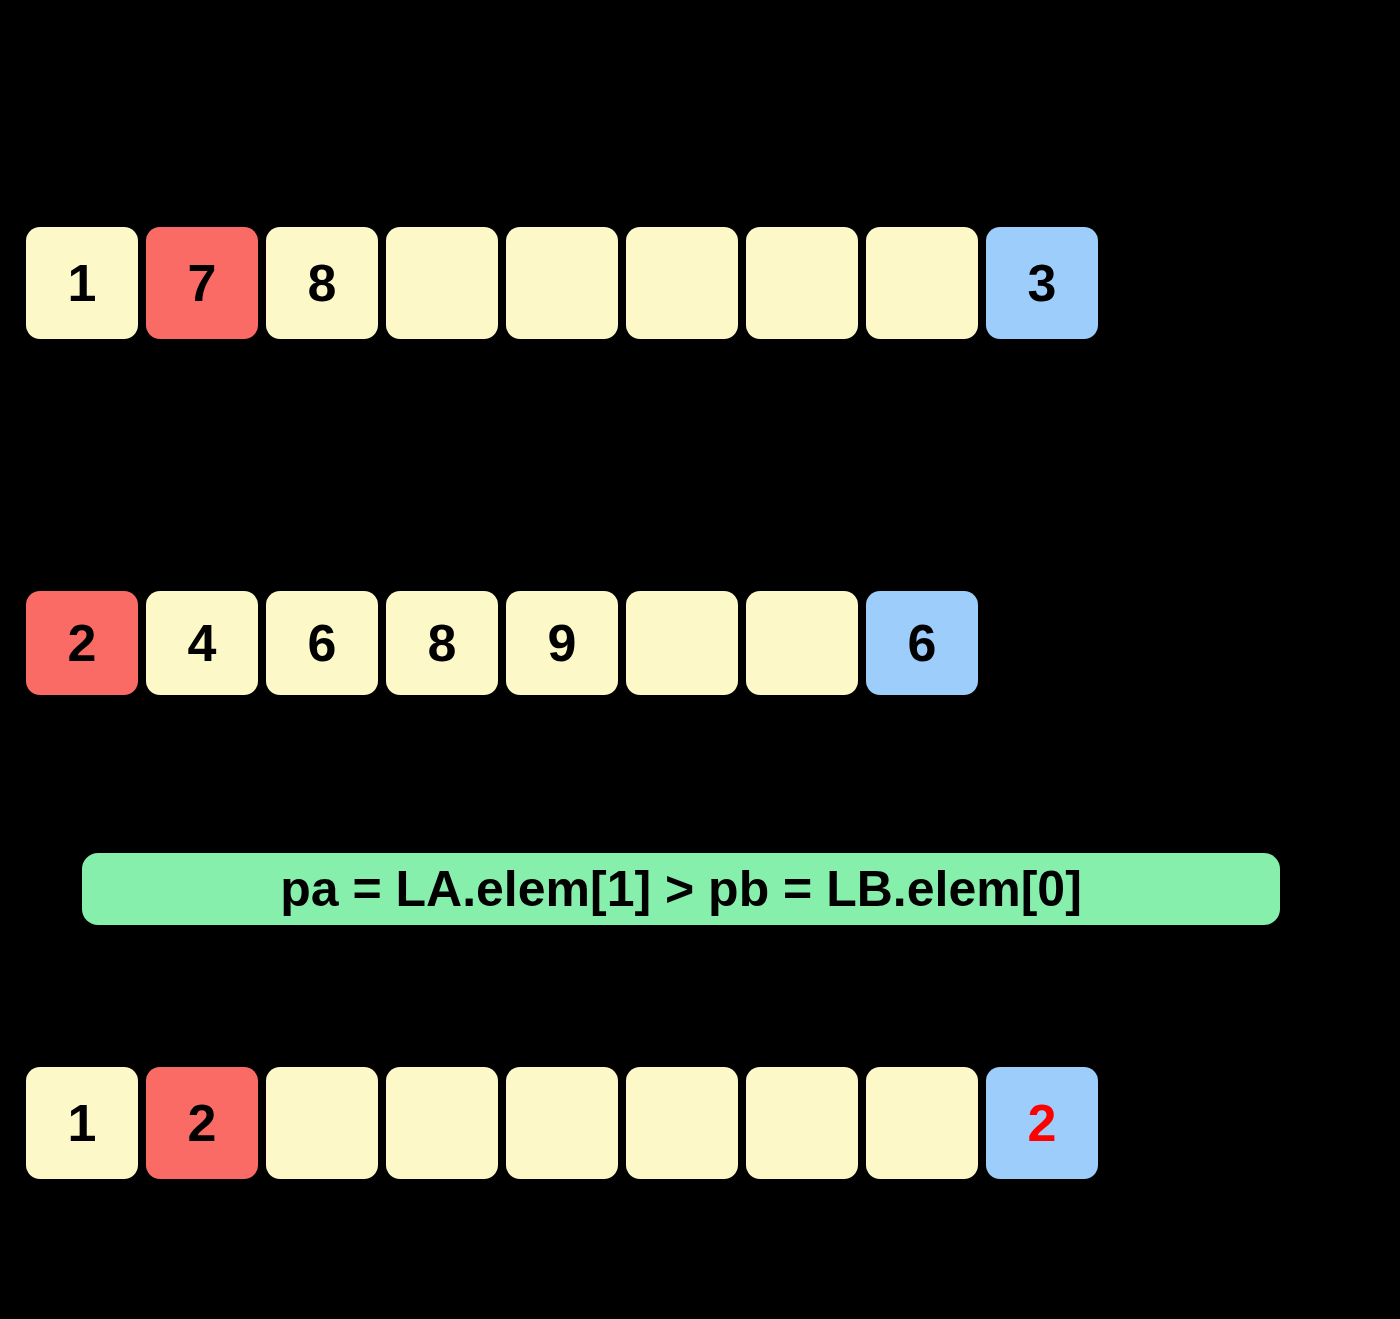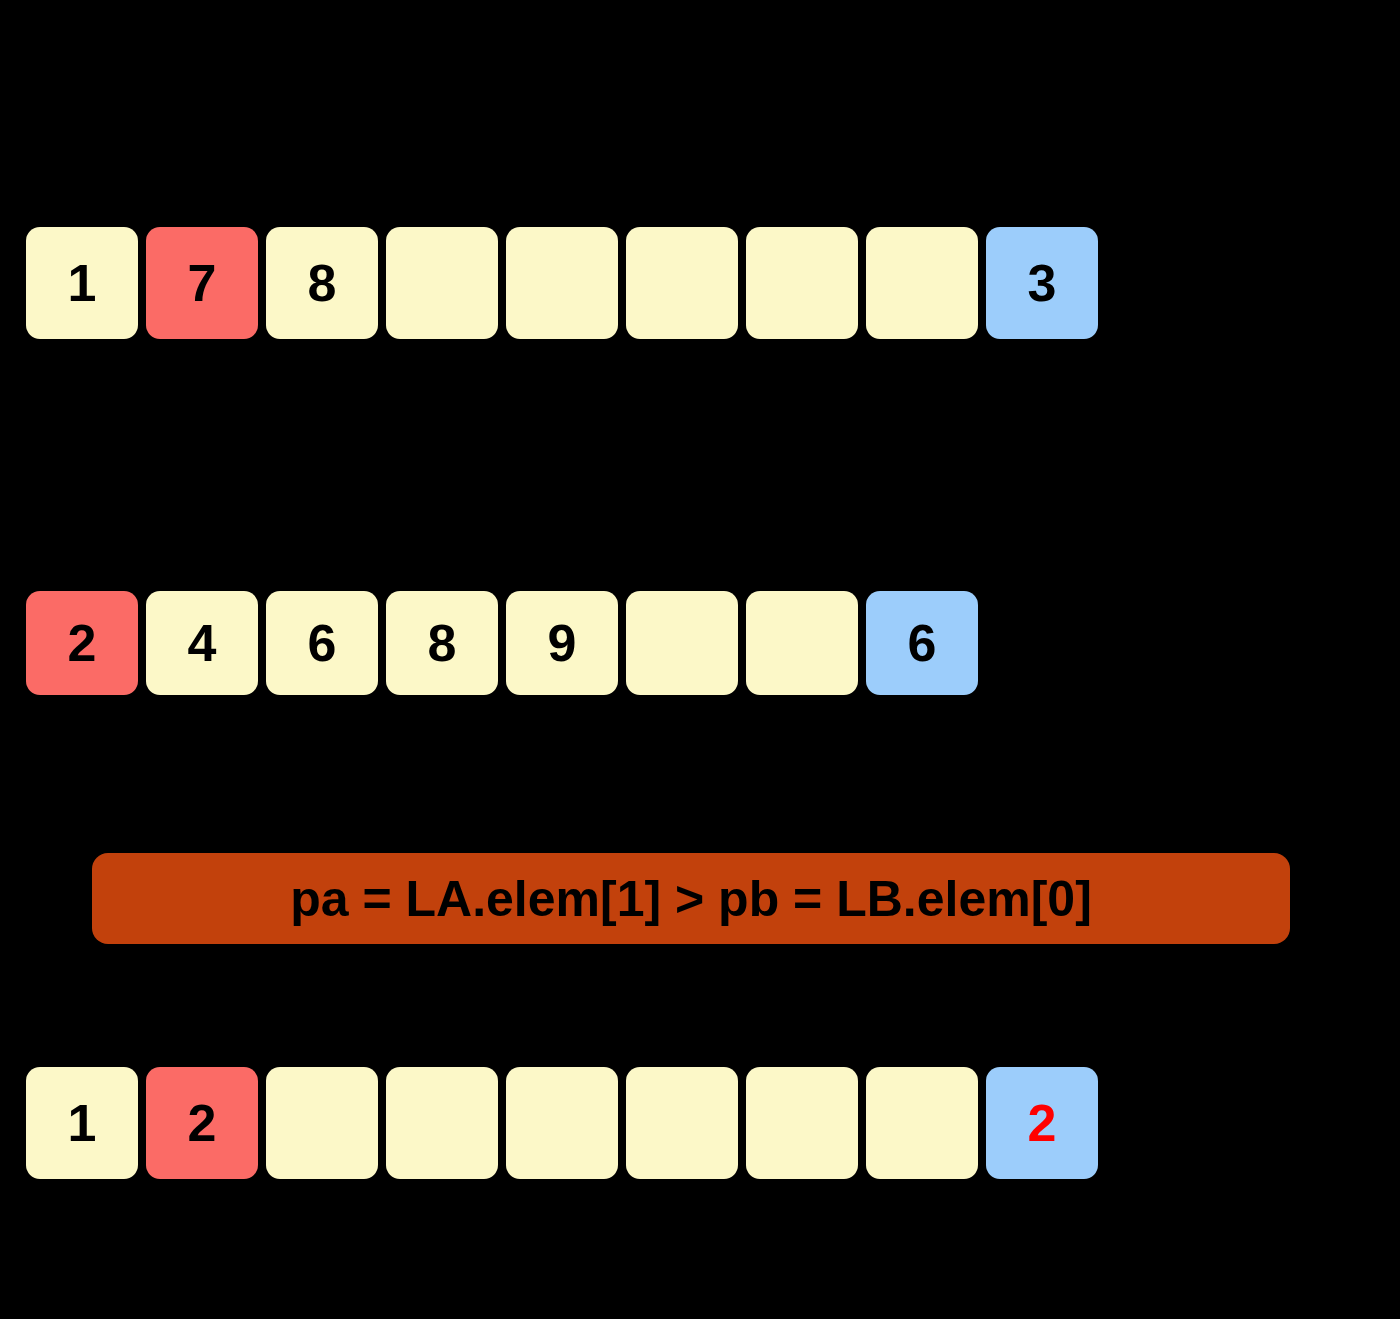--- a/index.html
+++ b/index.html
@@ -65,25 +65,25 @@
 
   .cell.plain   { background: #FCF8C8; }
   .cell.active  { background: #FB6B66; }
   .cell.result  { background: #9CCDFB; }
 
   .cell.red-text { color: #FF0000; }
 
   
   #annotation-box {
     position: absolute;
-    left: 92px;
+    left: 82px;
     top: 853px;
     width: 1198px;
-    height: 91px;
-    background: #c2410c;
+    height: 72px;
+    background: #86efac;
     border-radius: 16px;
     display: flex;
     align-items: center;
     justify-content: center;
   }
   #annotation-box .annotation-text {
     font-size: 50px;
     font-weight: bold;
     color: #000000;
     letter-spacing: 0px;

